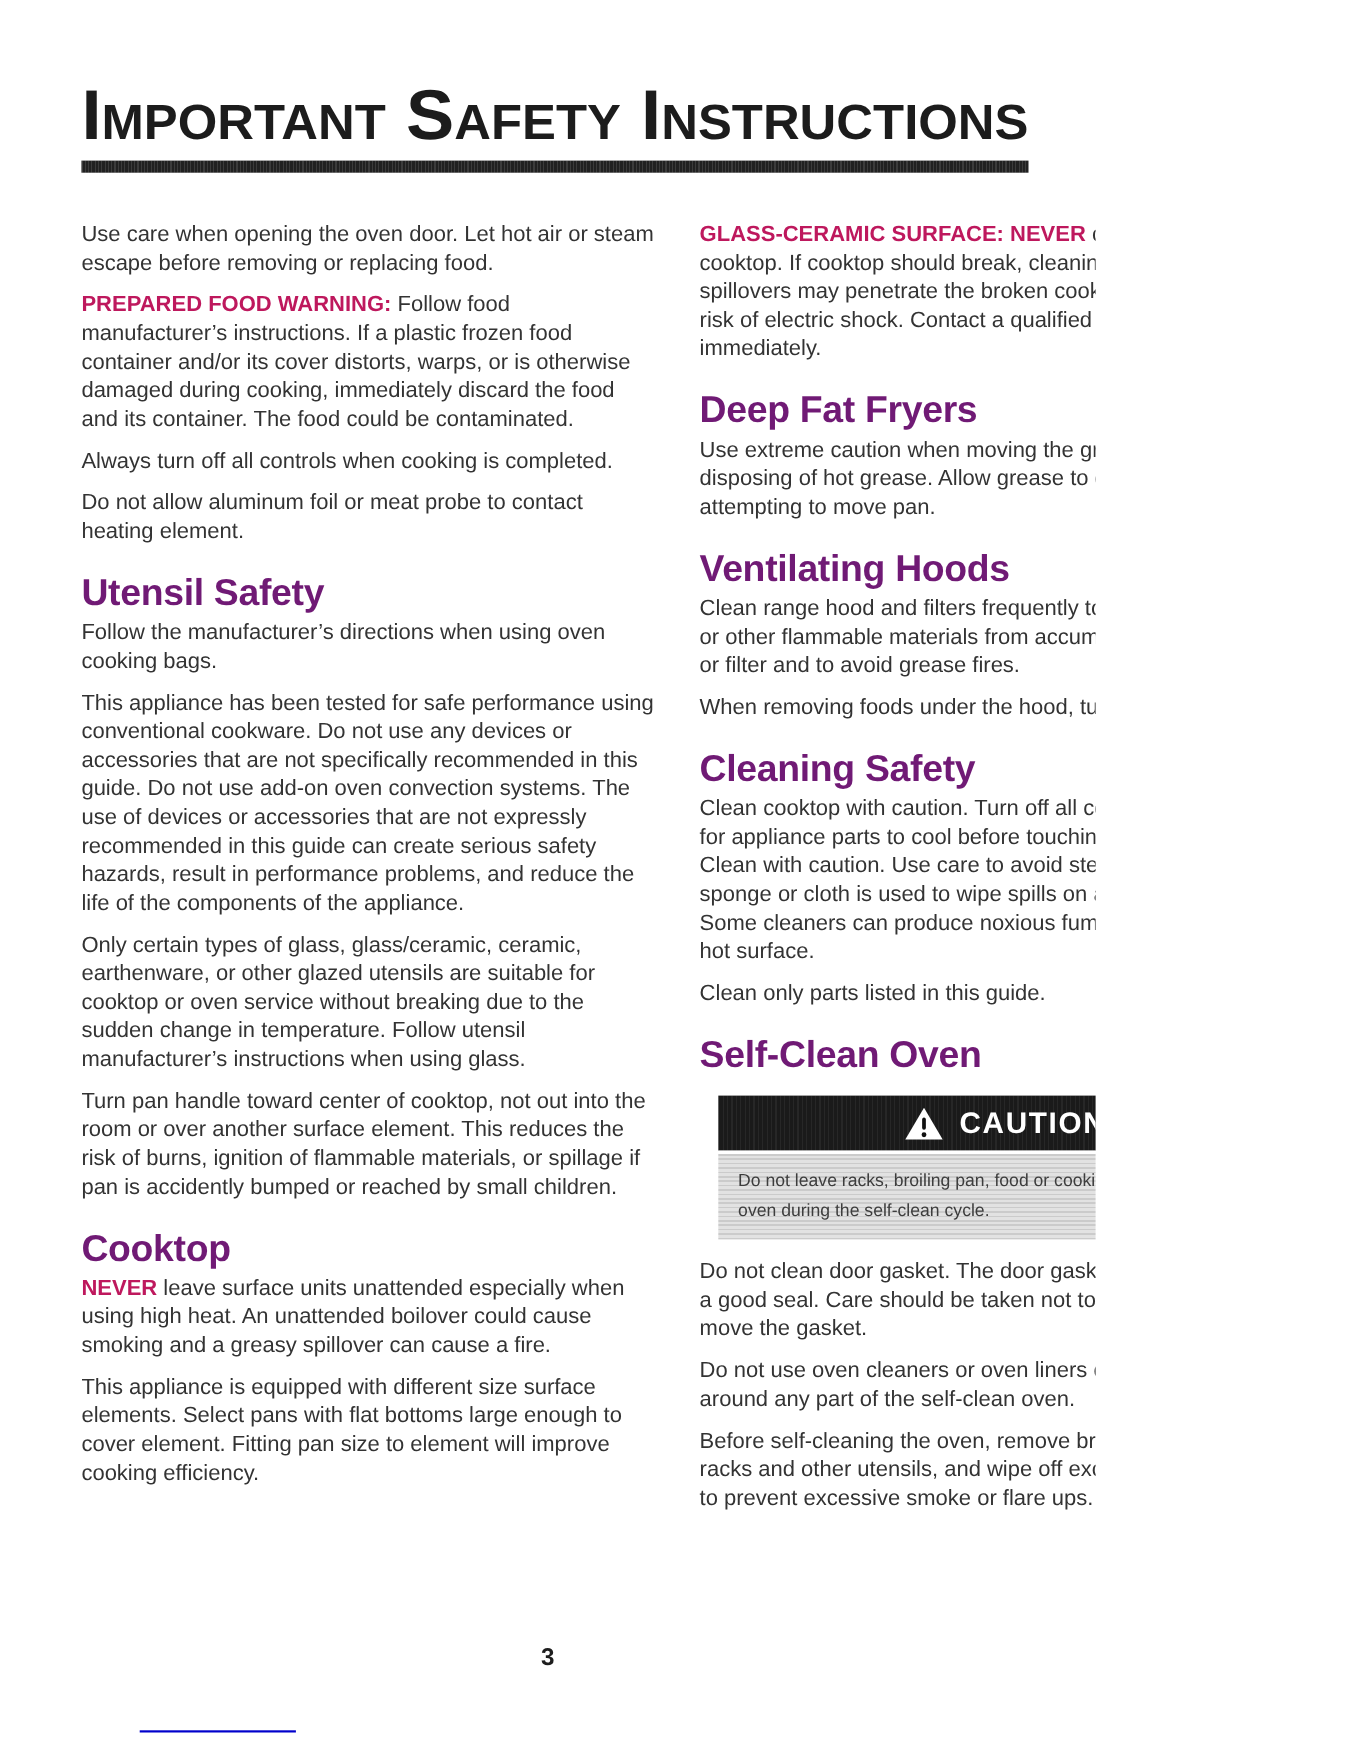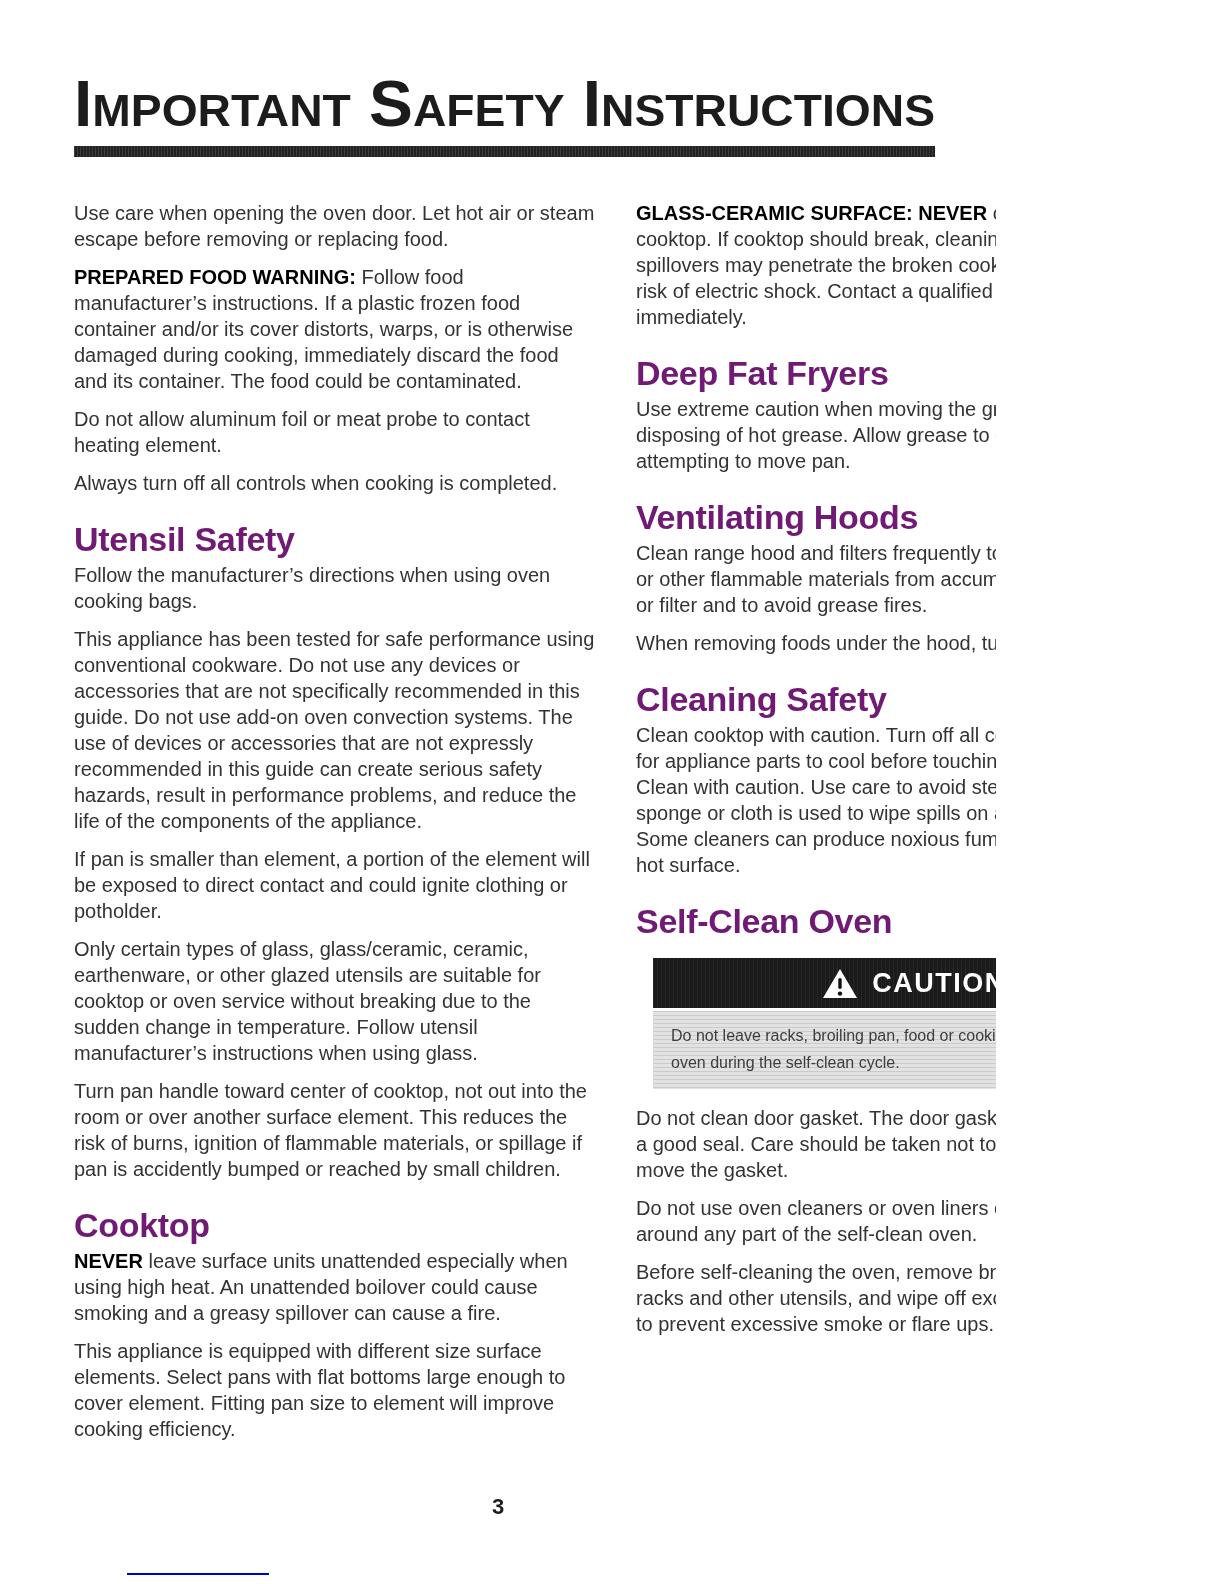--- a/index.html
+++ b/index.html
@@ -37,21 +37,21 @@
     margin-top:43px;
     align-items:flex-start;
   }
   .col{flex:0 0 522px;width:522px;}
   .body-para{
     margin:0 0 12px 0;
     font-size:20px;
     line-height:26px;
     color:#333333;
   }
-  .body-para strong{color:#000000;}
+  .body-para strong{color:#be185d;}
   .section-heading{
     margin:24px 0 4px 0;
     font-size:34px;
     line-height:38px;
     font-weight:bold;
     letter-spacing:-0.3px;
     color:#701a75;
   }
   .caution-box{
     margin:18px 0 16px 0;
@@ -104,41 +104,41 @@
 <div class="page">
   <header>
     <h1 class="title" style="transform: scaleX(1.0275);">Important Safety Instructions</h1>
     <div class="title-bar"></div>
   </header>
 
   <main class="columns">
     <section class="col" id="col-left">
         <p class="body-para"><span>Use care when opening the oven door. Let hot air or steam escape before removing or replacing food.</span></p>
         <p class="body-para"><strong>PREPARED FOOD WARNING:</strong><span> Follow food manufacturer’s instructions. If a plastic frozen food container and/or its cover distorts, warps, or is otherwise damaged during cooking, immediately discard the food and its container. The food could be contaminated.</span></p>
+        <p class="body-para"><span>Always turn off all controls when cooking is completed.</span></p>
         <p class="body-para"><span>Do not allow aluminum foil or meat probe to contact heating element.</span></p>
-        <p class="body-para"><span>Always turn off all controls when cooking is completed.</span></p>
         <h2 class="section-heading">Utensil Safety</h2>
         <p class="body-para"><span>Follow the manufacturer’s directions when using oven cooking bags.</span></p>
         <p class="body-para"><span>This appliance has been tested for safe performance using conventional cookware. Do not use any devices or accessories that are not specifically recommended in this guide. Do not use add-on oven convection systems. The use of devices or accessories that are not expressly recommended in this guide can create serious safety hazards, result in performance problems, and reduce the life of the components of the appliance.</span></p>
-        <p class="body-para"><span>If pan is smaller than element, a portion of the element will be exposed to direct contact and could ignite clothing or potholder.</span></p>
         <p class="body-para"><span>Only certain types of glass, glass/ceramic, ceramic, earthenware, or other glazed utensils are suitable for cooktop or oven service without breaking due to the sudden change in temperature. Follow utensil manufacturer’s instructions when using glass.</span></p>
         <p class="body-para"><span>Turn pan handle toward center of cooktop, not out into the room or over another surface element. This reduces the risk of burns, ignition of flammable materials, or spillage if pan is accidently bumped or reached by small children.</span></p>
         <h2 class="section-heading">Cooktop</h2>
         <p class="body-para"><strong>NEVER</strong><span> leave surface units unattended especially when using high heat. An unattended boilover could cause smoking and a greasy spillover can cause a fire.</span></p>
         <p class="body-para"><span>This appliance is equipped with different size surface elements. Select pans with flat bottoms large enough to cover element. Fitting pan size to element will improve cooking efficiency.</span></p>
       </section>
     <section class="col" id="col-right">
         <p class="body-para"><strong>GLASS-CERAMIC SURFACE: NEVER</strong><span> cook on broken cooktop. If cooktop should break, cleaning solutions and spillovers may penetrate the broken cooktop and create a risk of electric shock. Contact a qualified technician immediately.</span></p>
         <h2 class="section-heading">Deep Fat Fryers</h2>
         <p class="body-para"><span>Use extreme caution when moving the grease pan or disposing of hot grease. Allow grease to cool before attempting to move pan.</span></p>
         <h2 class="section-heading">Ventilating Hoods</h2>
         <p class="body-para"><span>Clean range hood and filters frequently to prevent grease or other flammable materials from accumulating on hood or filter and to avoid grease fires.</span></p>
         <p class="body-para"><span>When removing foods under the hood, turn the fan on.</span></p>
         <h2 class="section-heading">Cleaning Safety</h2>
         <p class="body-para"><span>Clean cooktop with caution.  Turn off all controls and wait for appliance parts to cool before touching or cleaning. Clean with caution. Use care to avoid steam burns if a wet sponge or cloth is used to wipe spills on a hot surface. Some cleaners can produce noxious fumes if applied to a hot surface.</span></p>
+        <p class="body-para"><span>Clean only parts listed in this guide.</span></p>
         <h2 class="section-heading">Self-Clean Oven</h2>
         <div class="caution-box">
           <div class="caution-header">
             <span>
               <svg width="36" height="31" viewBox="0 0 36 31" style="display:block">
                 <path d="M18 1 L35 30 L1 30 Z" fill="#ffffff"></path>
                 <rect x="16.3" y="10" width="3.4" height="11" rx="1.7" fill="#111111"></rect>
                 <circle cx="18" cy="25.6" r="2.2" fill="#111111"></circle>
               </svg>
             </span>

